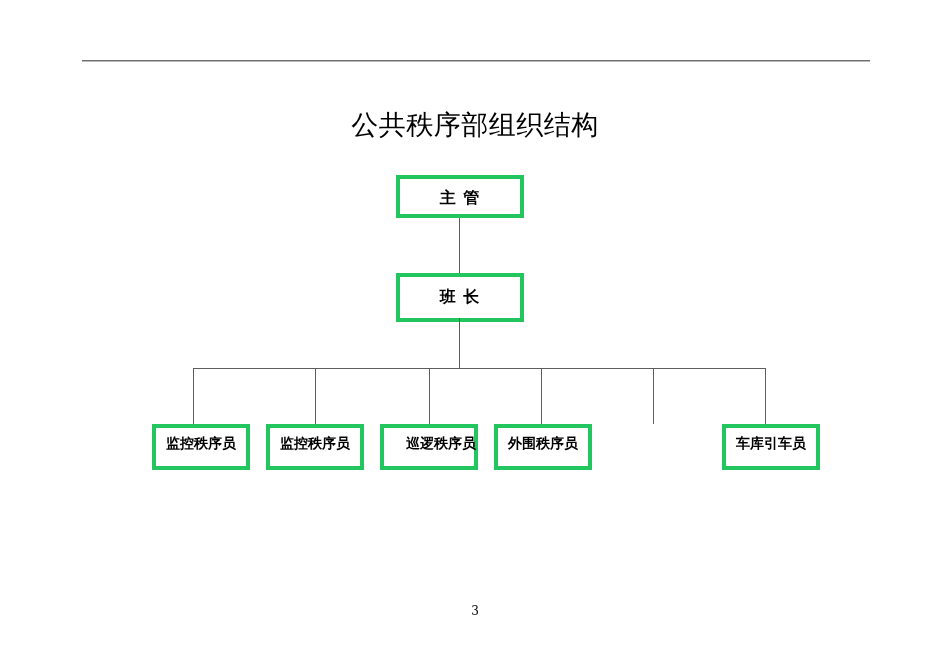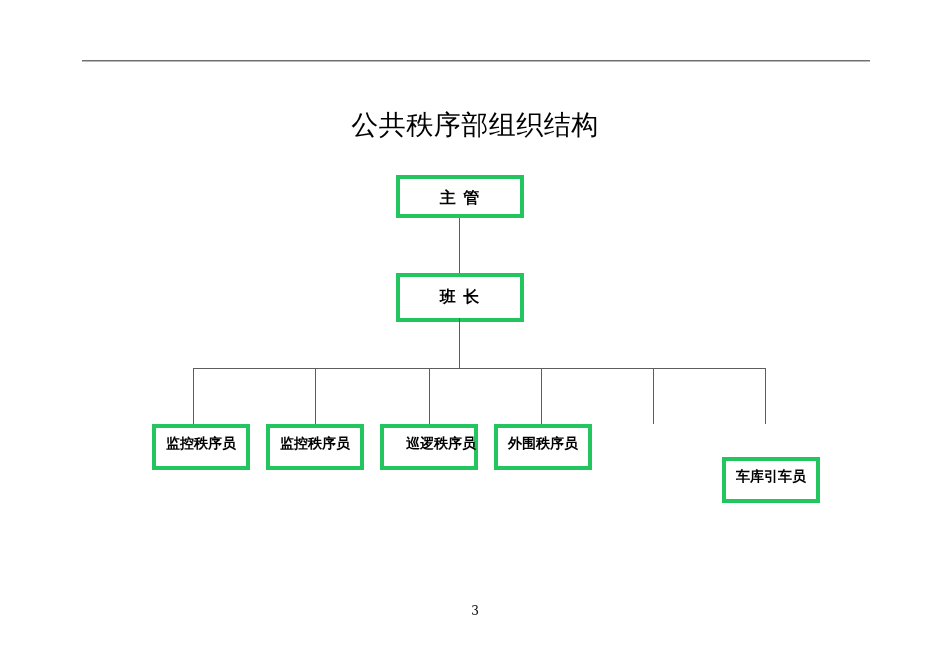--- a/index.html
+++ b/index.html
@@ -174,21 +174,21 @@
 
     <div class="node node-leaf" style="left:380px; top:424px;padding-left:22px;">
       <span class="node-label">巡逻秩序员</span>
     </div>
 
     <div class="node node-leaf" style="left:494px; top:424px;">
       <span class="node-label">外围秩序员</span>
     </div>
 
 
-    <div class="node node-leaf" style="left:722px; top:424px;margin-top:33px;">
+    <div class="node node-leaf" style="left:722px; top:424px;">
       <span class="node-label">车库引车员</span>
     </div>
 
   </div>
 
   <div class="page-number">3</div>
 
 </div>
 
 </body></html>

